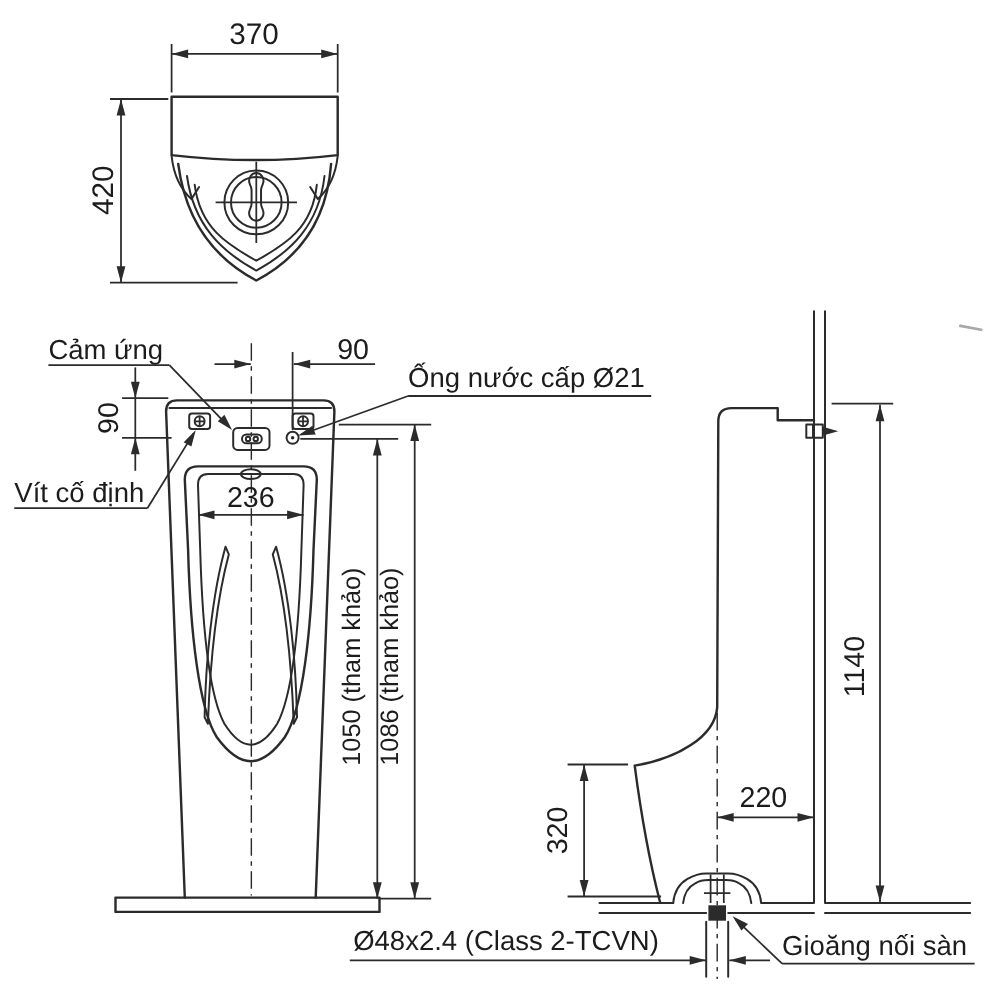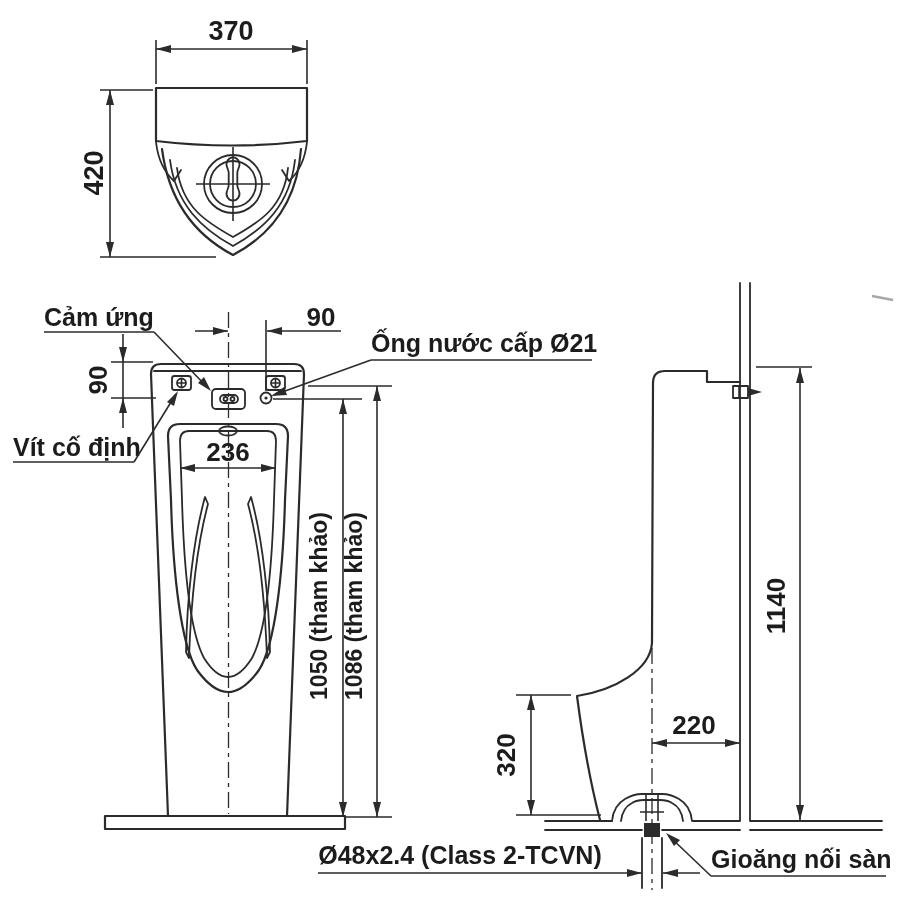--- a/index.html
+++ b/index.html
@@ -1,17 +1,17 @@
 <!DOCTYPE html>
 <html><head>
 <meta charset="utf-8">
 <style>
   html,body{margin:0;padding:0;background:#e8e8e8;}
   .stage{width:900px;height:900px;background:#ffffff;position:relative;margin:0 auto;
-         font-family:"Liberation Sans","DejaVu Sans",sans-serif;font-weight:bold;}
+         font-family:"Liberation Sans","DejaVu Sans",sans-serif;}
   svg{display:block}
   .obj{fill:none;stroke:#2b2b2b;stroke-width:2.2;stroke-linecap:round;stroke-linejoin:round}
   .obj2{fill:none;stroke:#2b2b2b;stroke-width:1.8;stroke-linecap:round;stroke-linejoin:round}
   .dim{fill:none;stroke:#2b2b2b;stroke-width:1.6;stroke-linecap:butt}
   .cl{fill:none;stroke:#2b2b2b;stroke-width:1.3;stroke-dasharray:16 5 4 5}
   .ah{fill:#2b2b2b;stroke:none}
   .blk{fill:#2b2b2b;stroke:none}
   .lbl{fill:#1c1c1c}
   .t27{font-size:27px}
   .t26{font-size:26px}

